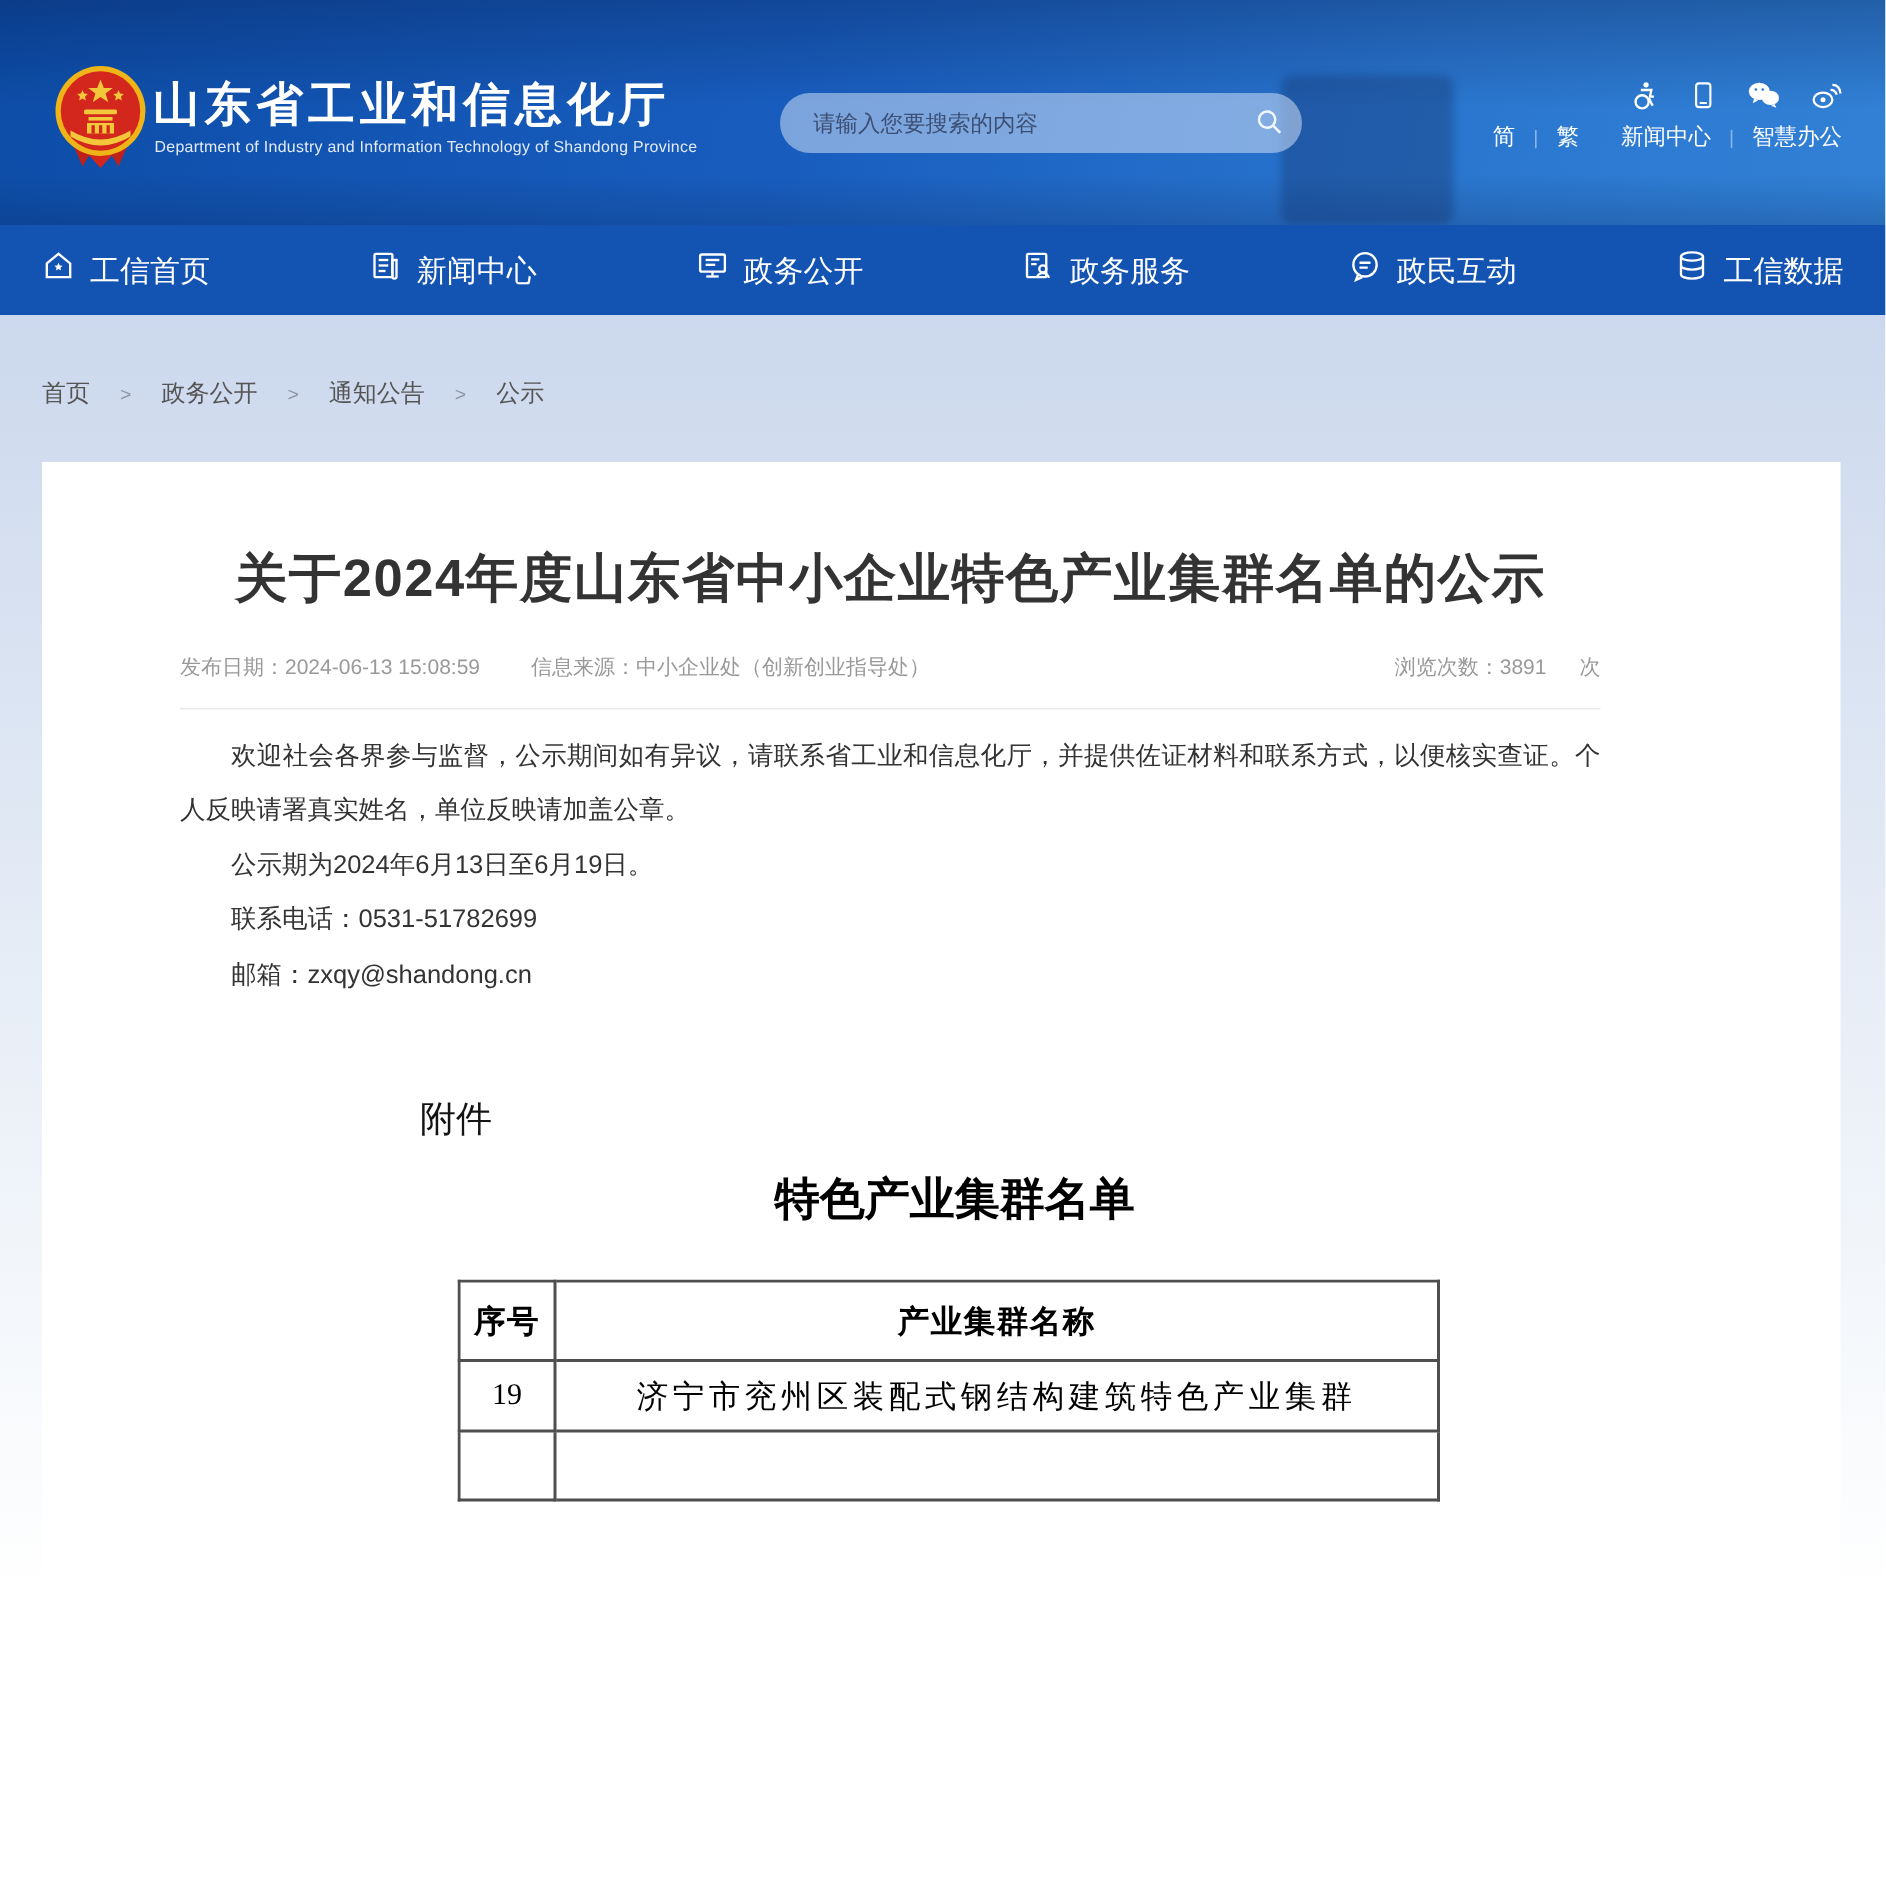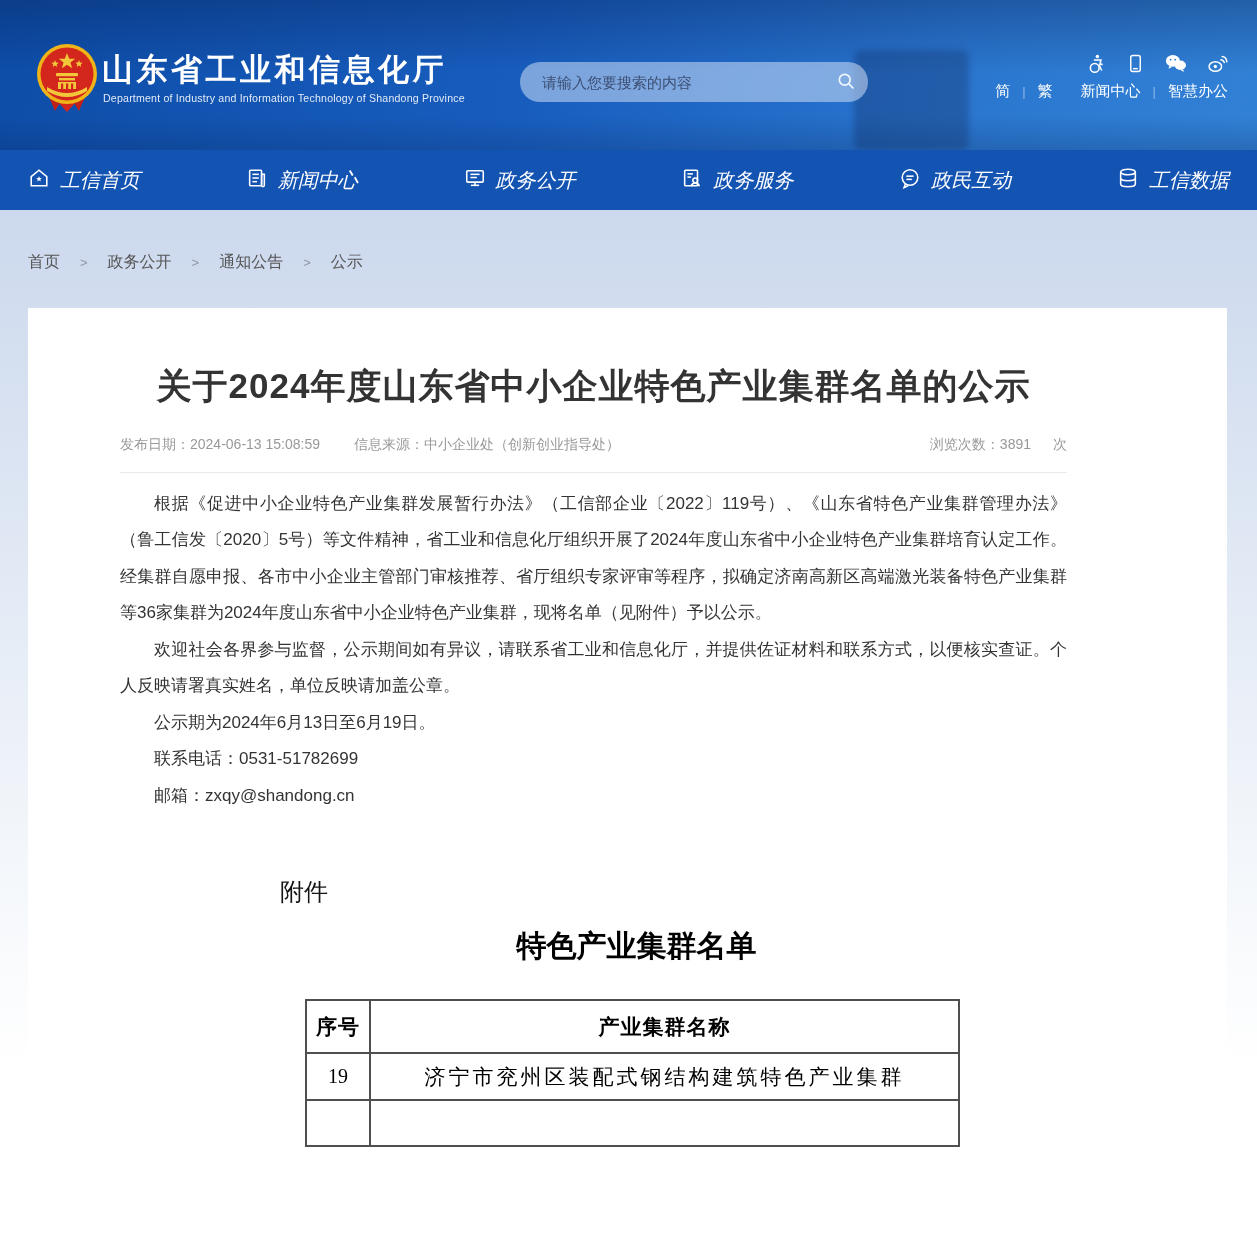--- a/index.html
+++ b/index.html
@@ -31,21 +31,21 @@
   .top-icons { position:absolute; top:53px; right:29px; display:flex; gap:19px; align-items:center; }
   .top-icons span { display:inline-flex; cursor:pointer; }
   .quick-links { position:absolute; top:82px; right:29px; display:flex; align-items:center;
     color:#fff; font-size:15px; white-space:nowrap; }
   .quick-links .lnk { cursor:pointer; }
   .quick-links .sep { color:rgba(170,200,240,.75); margin:0 12px; font-size:13px; }
   .quick-links .gap { width:28px; }
 
   
   .nav { height:60px; background:#1353b2; display:flex; align-items:center;
-    justify-content:space-between; padding:0 28px;font-style:italic; }
+    justify-content:space-between; padding:0 28px; }
   .nav-item { display:flex; align-items:center; gap:10px; color:#fff; font-size:20px;
     cursor:pointer; white-space:nowrap; }
 
   
   .content-bg { position:relative; height:1045px;
     background:linear-gradient(180deg,#ccd8ed 0%,#d2ddef 10%,#e0e8f4 32%,#f1f5fa 58%,#ffffff 82%); }
   .breadcrumb { padding:42px 0 0 28px; display:flex; align-items:center;
     font-size:16px; color:#555; }
   .breadcrumb .crumb { cursor:pointer; }
   .breadcrumb .bsep { color:#8d96a6; font-size:13px; margin:0 20px; }
@@ -264,21 +264,20 @@
       <div class="meta">
         <span class="m1">发布日期：2024-06-13 15:08:59</span>
         <span class="m2">信息来源：中小企业处（创新创业指导处）</span>
         <span class="views"><span>浏览次数：</span><span>3891</span></span>
         <span class="unit">次</span>
       </div>
 
       <div class="divider"></div>
 
       <div class="art-body">
-        <p>根据《促进中小企业特色产业集群发展暂行办法》（工信部企业〔2022〕119号）、《山东省特色产业集群管理办法》（鲁工信发〔2020〕5号）等文件精神，省工业和信息化厅组织开展了2024年度山东省中小企业特色产业集群培育认定工作。经集群自愿申报、各市中小企业主管部门审核推荐、省厅组织专家评审等程序，拟确定济南高新区高端激光装备特色产业集群等36家集群为2024年度山东省中小企业特色产业集群，现将名单（见附件）予以公示。</p>
         <p>欢迎社会各界参与监督，公示期间如有异议，请联系省工业和信息化厅，并提供佐证材料和联系方式，以便核实查证。个人反映请署真实姓名，单位反映请加盖公章。</p>
         <p>公示期为2024年6月13日至6月19日。</p>
         <p>联系电话：0531-51782699</p>
         <p>邮箱：zxqy@shandong.cn</p>
       </div>
 
 
       <div>
         <div class="preview-label">附件</div>
         <div class="doc-title">

